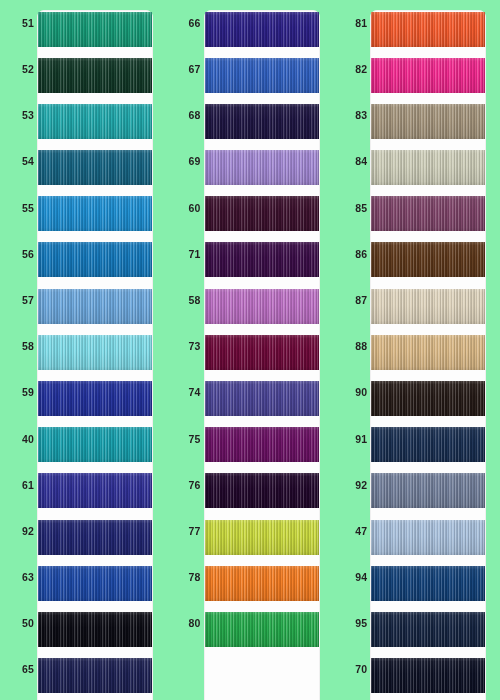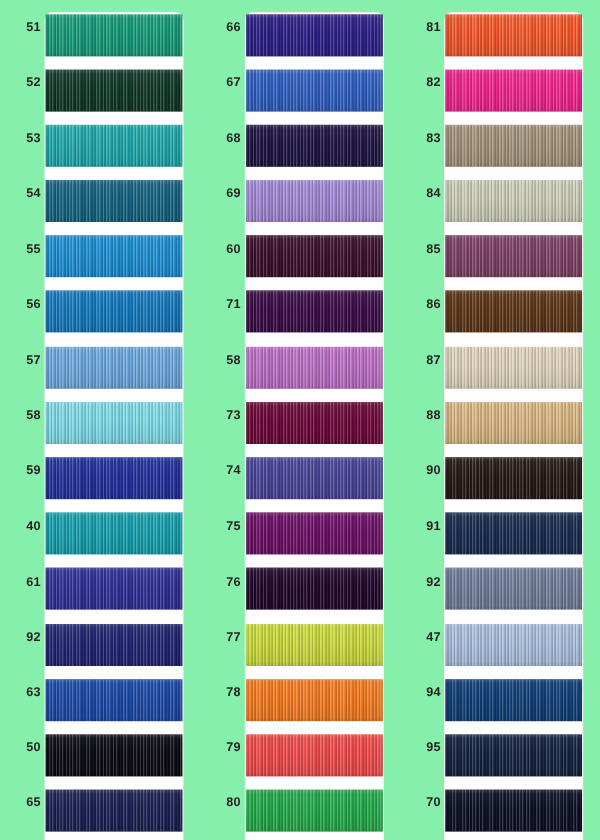--- a/index.html
+++ b/index.html
@@ -414,30 +414,20 @@
           <div class="label">78</div>
           <div class="swatch-wrap">
             <div class="swatch" style="background: rgb(244, 123, 32);">
               <div class="ribs"></div>
               <div class="shade"></div>
               <div class="edge"></div>
             </div>
           </div>
         </div>
         <div class="row">
-          <div class="label">79</div>
-          <div class="swatch-wrap">
-            <div class="swatch" style="background: rgb(239, 74, 74);">
-              <div class="ribs"></div>
-              <div class="shade"></div>
-              <div class="edge"></div>
-            </div>
-          </div>
-        </div>
-        <div class="row">
           <div class="label">80</div>
           <div class="swatch-wrap">
             <div class="swatch" style="background: rgb(35, 169, 74);">
               <div class="ribs"></div>
               <div class="shade"></div>
               <div class="edge"></div>
             </div>
           </div>
         </div>
       </div>

